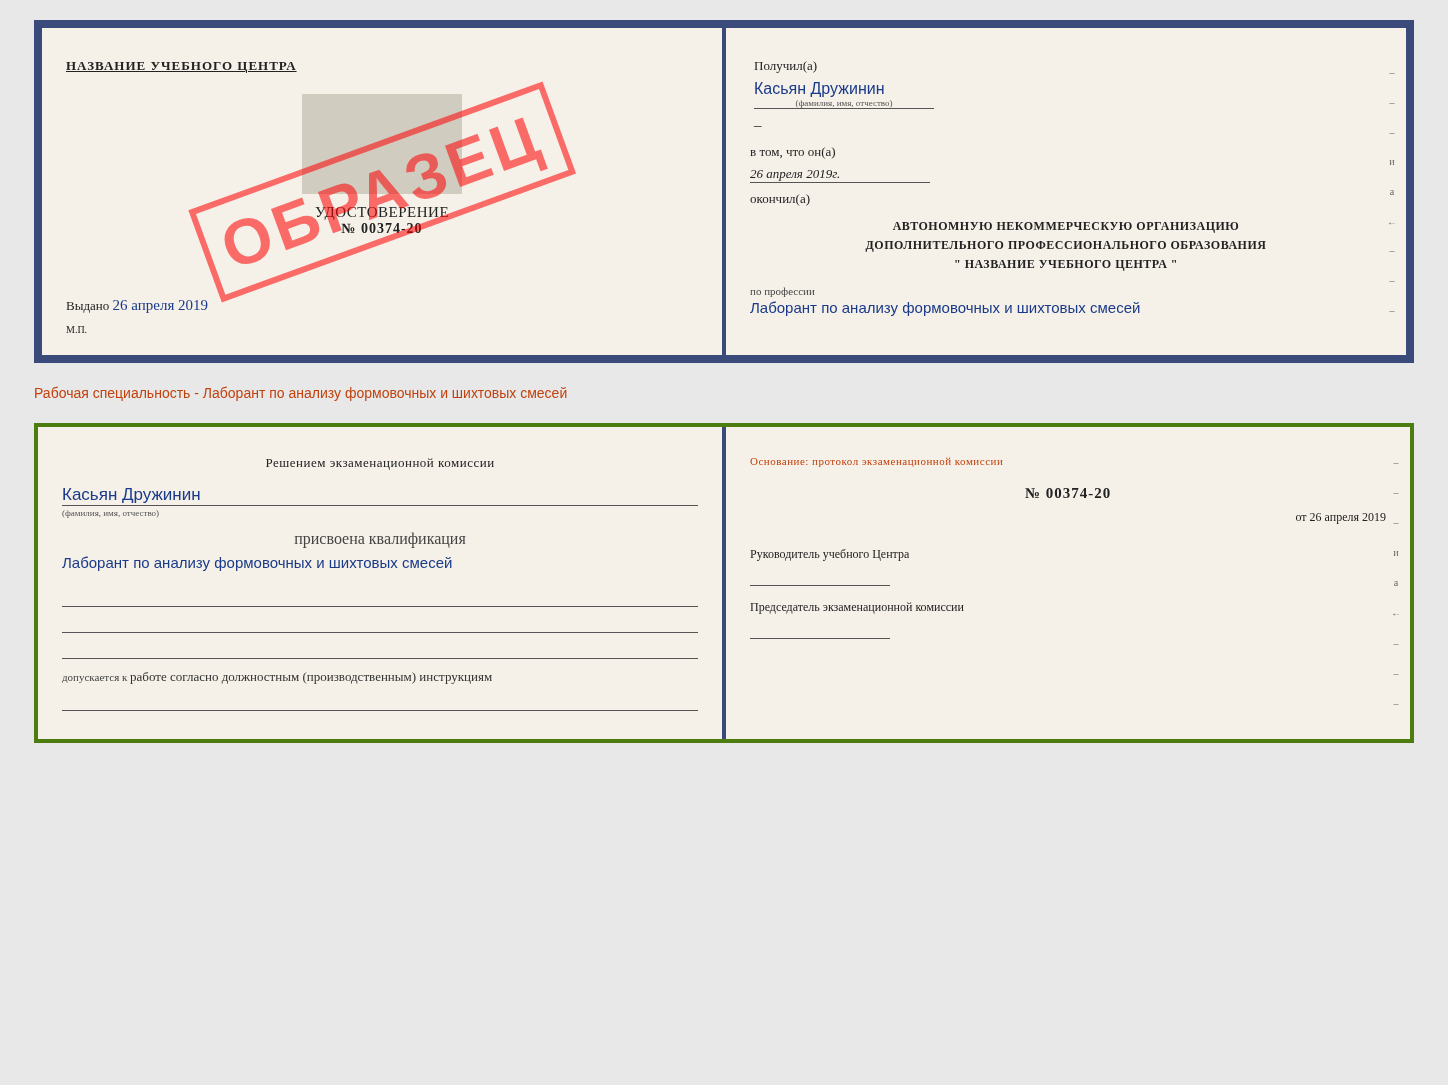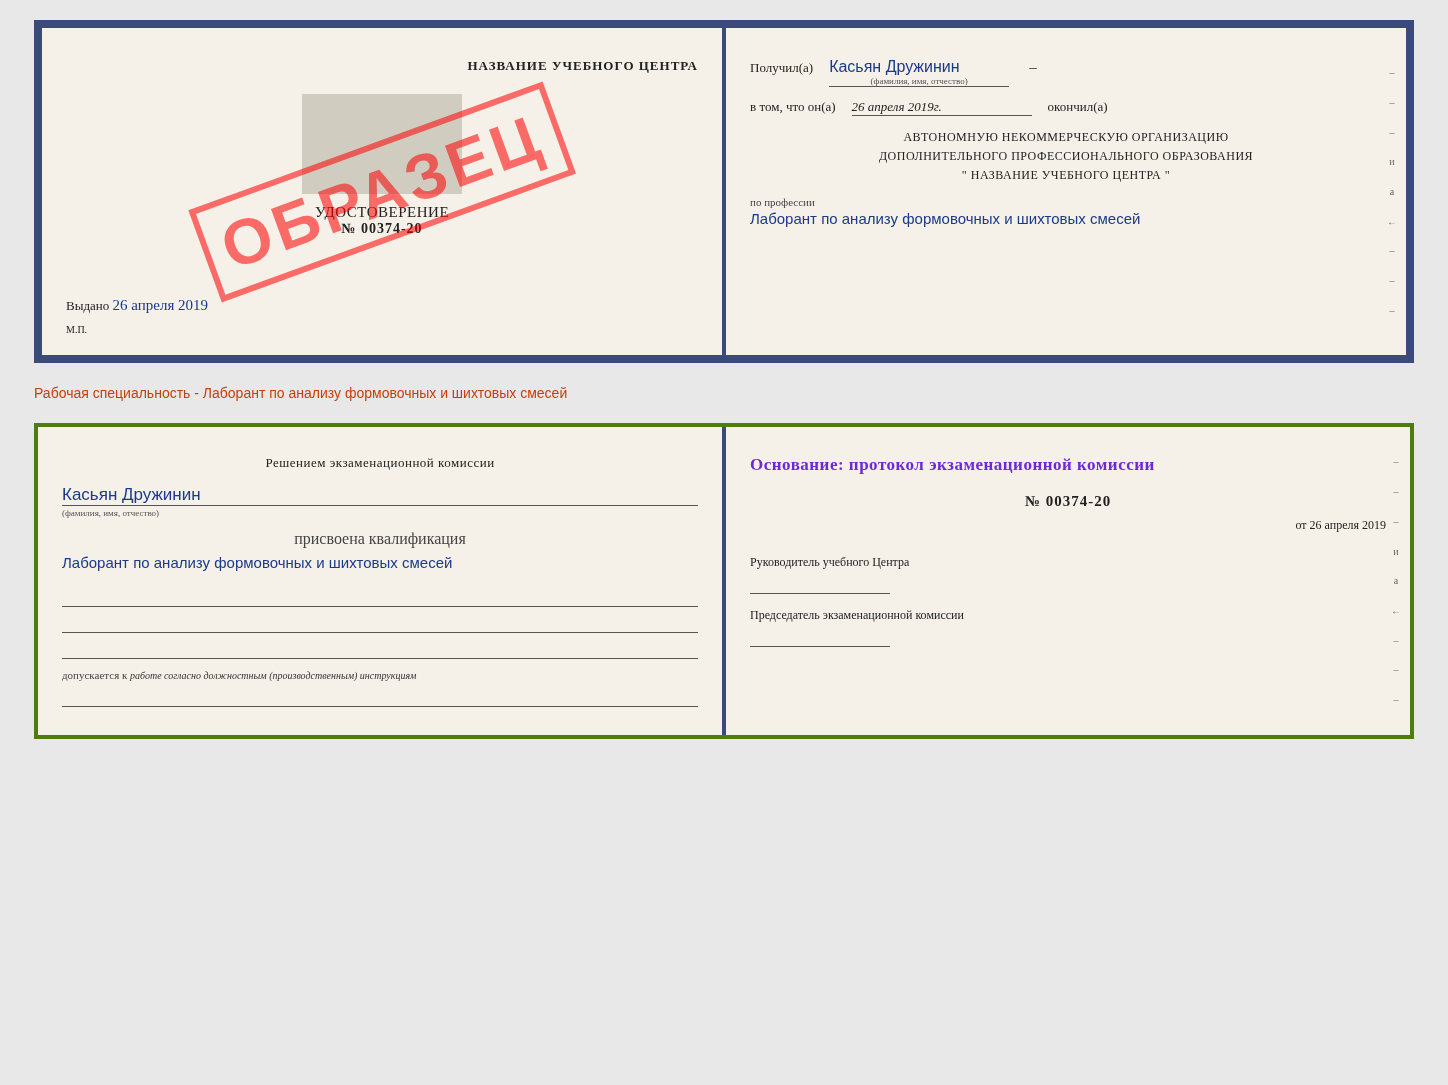--- a/index.html
+++ b/index.html
@@ -31,27 +31,28 @@
       position: relative;
     }
 
     .doc-divider {
       width: 4px;
       background: #3a4a7a;
     }
 
     
     .cert-title {
-      text-align: right;
+      text-align: left;
       font-size: 13px;
       font-weight: bold;
       letter-spacing: 1px;
       text-transform: uppercase;
       margin-bottom: 20px;
       color: #222;
+      text-decoration: underline;
     }
 
     .cert-id-box {
       background: #d0ccc0;
       width: 160px;
       height: 100px;
       margin: 10px auto;
     }
 
     .cert-doc-label {
@@ -101,22 +102,23 @@
       text-transform: uppercase;
     }
 
     
     .field-row {
       display: flex;
       align-items: baseline;
       margin-bottom: 10px;
       font-size: 13px;
       color: #222;
-      gap: 16px;
+      gap: 6px;
       flex-wrap: wrap;
+      flex-direction: column;
     }
 
     .field-label {
       white-space: nowrap;
     }
 
     .handwritten {
       font-family: 'Comic Sans MS', cursive, sans-serif;
       color: #1a3a8a;
       font-size: 16px;
@@ -125,21 +127,21 @@
     .underline-block {
       border-bottom: 1px solid #555;
       min-width: 180px;
       display: inline-block;
       margin-bottom: 2px;
     }
 
     .center-text {
       text-align: center;
       font-size: 12px;
-      font-weight: normal;
+      font-weight: bold;
       letter-spacing: 0.5px;
       text-transform: uppercase;
       line-height: 1.6;
       color: #222;
       margin: 10px 0;
     }
 
     .profession-label {
       font-size: 11px;
       color: #444;
@@ -245,32 +247,30 @@
       height: 18px;
     }
 
     .dopusk-text {
       font-size: 11px;
       color: #444;
       margin-top: 10px;
     }
 
     .italic-hand {
-      font-style: italic;
-      font-size: 10px;
+      font-size: 13px;
       color: #333;
     }
 
     
     .osnov-title {
-      font-size: 17px;
+      font-size: 11px;
       letter-spacing: 0.5px;
-      color: #6d28d9;
+      color: #c2410c;
       margin-bottom: 18px;
-      font-weight: bold;
     }
 
     .protocol-number {
       text-align: center;
       font-size: 15px;
       font-weight: bold;
       color: #222;
       margin-bottom: 8px;
       letter-spacing: 1px;
     }

